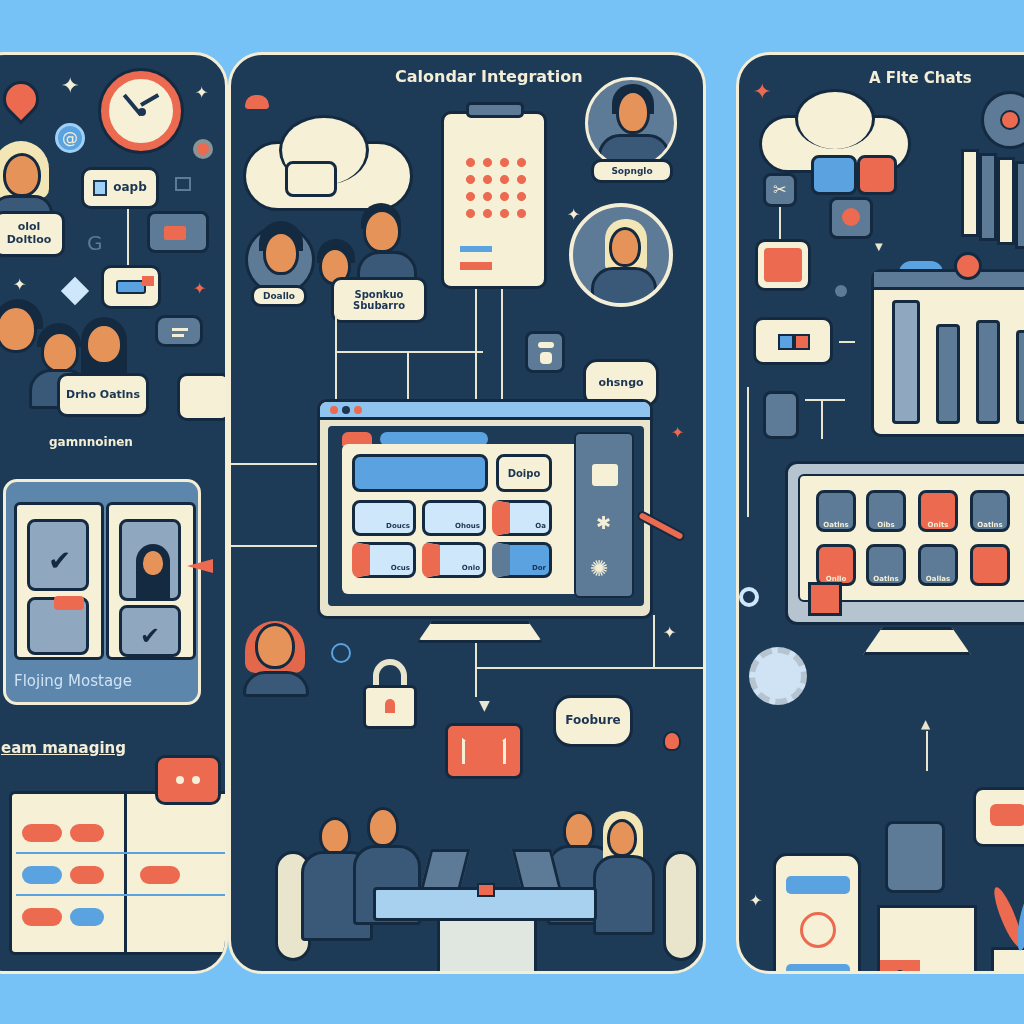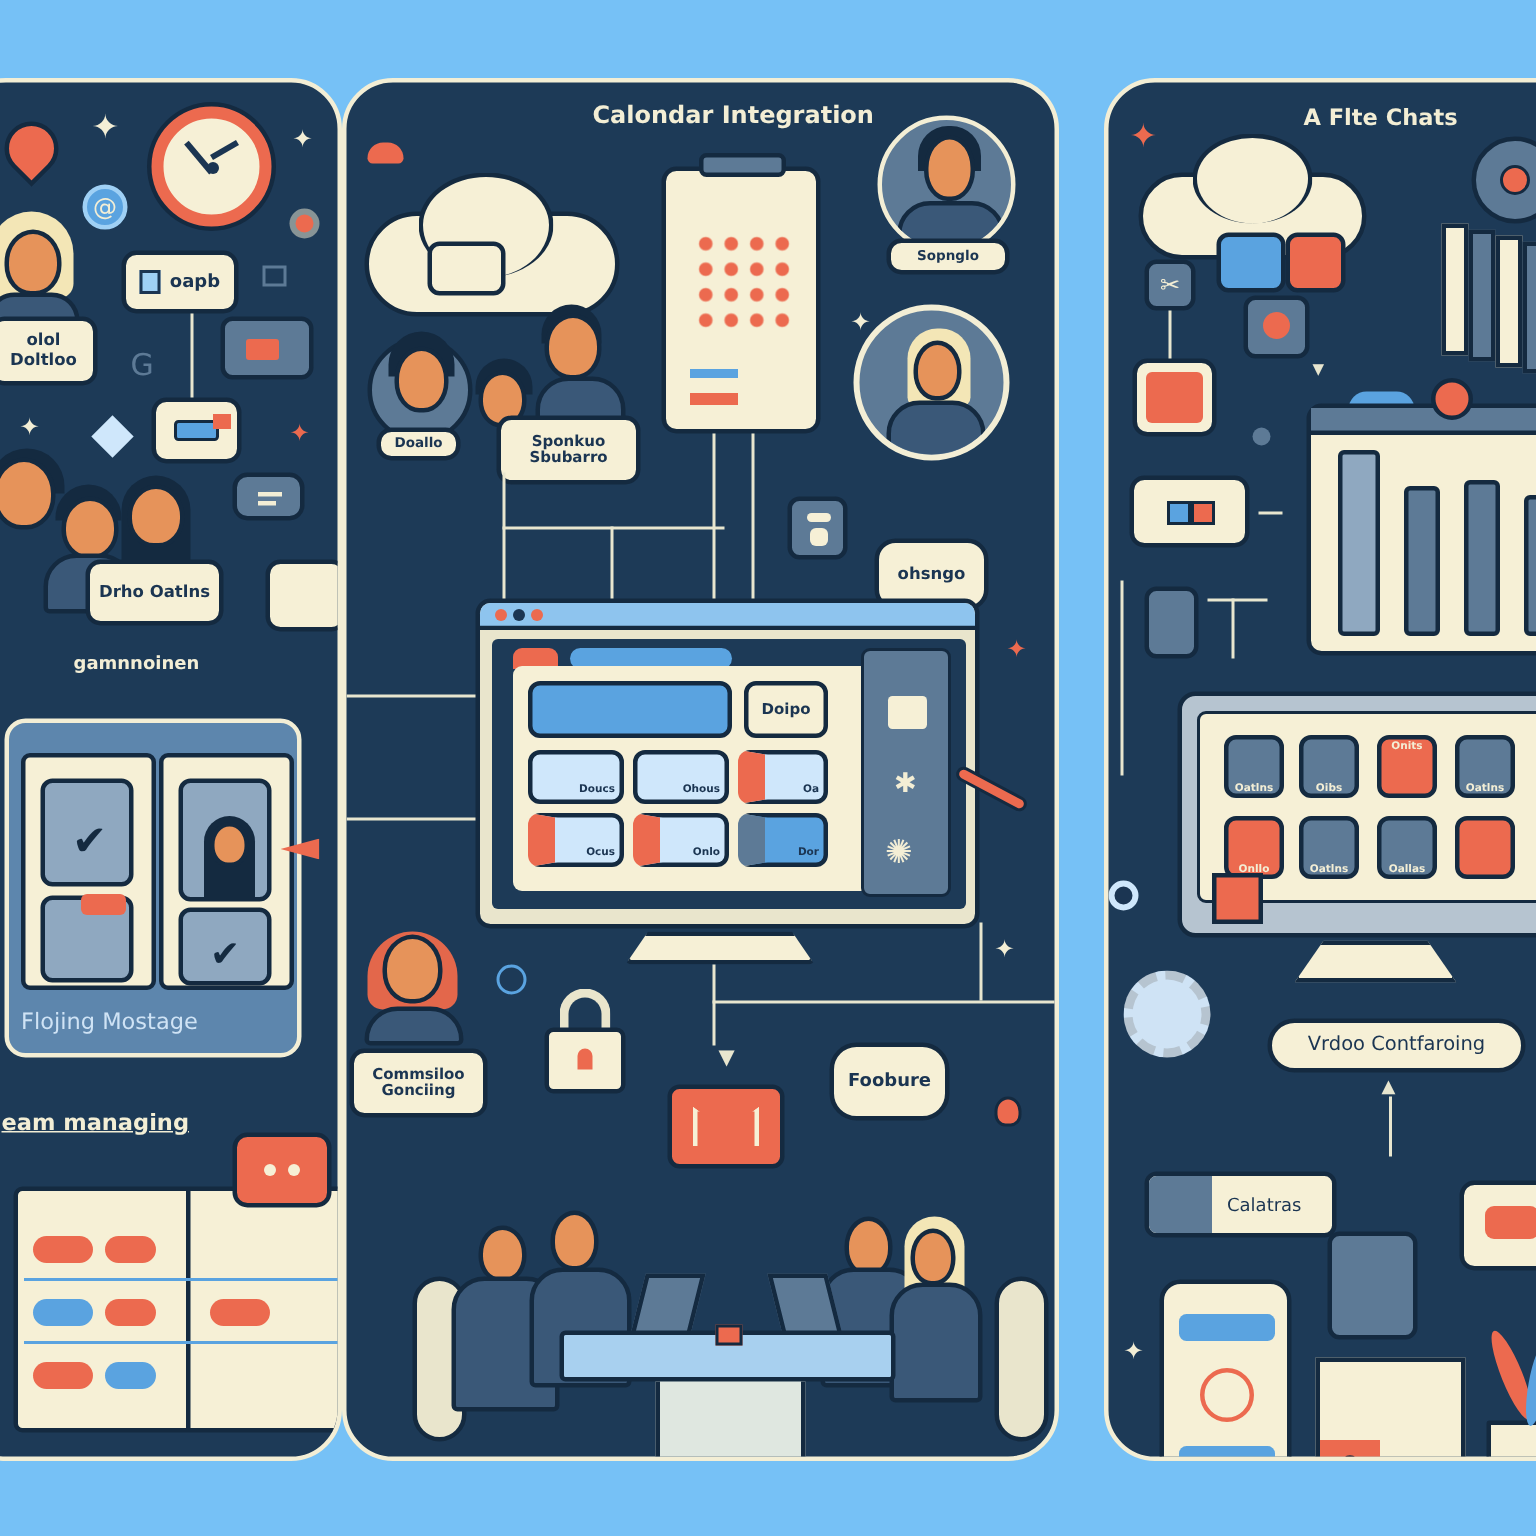--- a/index.html
+++ b/index.html
@@ -250,23 +250,20 @@
   <div class="abs coral" style="left:404px;top:466px;width:52px;height:10px;border-radius:5px;transform:rotate(28deg);border:2px solid #142a40;"></div>
   <div class="abs cream navy-outline" style="left:186px;top:566px;width:126px;height:22px;border-radius:4px;clip-path:polygon(12% 0,88% 0,100% 100%,0 100%);"></div>
   <div class="line" style="left:244px;top:588px;width:2px;height:54px;"></div>
   <div class="line" style="left:244px;top:612px;width:230px;height:2px;"></div>
   <div class="line" style="left:422px;top:560px;width:2px;height:52px;"></div>
   <div class="spark" style="left:432px;top:570px;">✦</div>
 
   <div class="hair" style="left:14px;top:566px;width:60px;height:52px;border-radius:30px 30px 10px 10px;background:#e3674b;"></div>
   <div class="person-head" style="left:24px;top:568px;width:40px;height:46px;"></div>
   <div class="person-body" style="left:12px;top:616px;width:66px;height:26px;"></div>
-  <div class="bubble" style="left:2px;top:644px;width:92px;height:46px;font-size:10px;">
-    <span>Commsiloo Gonciing</span>
-  </div>
   <div class="abs" style="left:100px;top:588px;width:20px;height:20px;border-radius:50%;border:2px solid #5aa3e0;"></div>
 
   <div class="abs" style="left:132px;top:604px;width:54px;height:70px;">
     <div class="abs" style="left:10px;top:0;width:34px;height:36px;border:6px solid #e9e5cc;border-bottom:none;border-radius:17px 17px 0 0;"></div>
     <div class="abs cream navy-outline" style="left:0;top:26px;width:54px;height:44px;border-radius:6px;"></div>
     <div class="abs coral" style="left:22px;top:40px;width:10px;height:14px;border-radius:5px 5px 0 0;"></div>
   </div>
   <div class="abs" style="left:248px;top:642px;color:#e8e6cf;font-size:14px;">▼</div>
 
   <div class="abs coral navy-outline" style="left:214px;top:668px;width:78px;height:56px;border-radius:8px;">
@@ -344,21 +341,21 @@
   <div class="line" style="left:82px;top:344px;width:2px;height:40px;"></div>
 
   <div class="abs" style="left:46px;top:406px;width:260px;height:164px;background:#b6c4d0;border:3px solid #142a40;border-radius:12px;">
     <div class="abs cream" style="left:10px;top:10px;width:246px;height:128px;border-radius:6px;border:2px solid #142a40;">
       <div class="tile slate" style="left:16px;top:14px;width:40px;height:42px;display:flex;align-items:flex-end;justify-content:center;">
           <span class="small-label" style="color:#f3eed5;">Oatlns</span>
         </div>
       <div class="tile slate" style="left:66px;top:14px;width:40px;height:42px;display:flex;align-items:flex-end;justify-content:center;">
           <span class="small-label" style="color:#f3eed5;">Oibs</span>
         </div>
-      <div class="tile coral" style="left:118px;top:14px;width:40px;height:42px;display:flex;justify-content:center;">
+      <div class="tile coral" style="left:118px;top:14px;width:40px;height:42px;display:flex;align-items:flex-end;justify-content:center;">
           <span class="small-label" style="color:#f3eed5;">Onits</span>
         </div>
       <div class="tile slate" style="left:170px;top:14px;width:40px;height:42px;display:flex;align-items:flex-end;justify-content:center;">
           <span class="small-label" style="color:#f3eed5;">Oatlns</span>
         </div>
       <div class="tile coral" style="left:16px;top:68px;width:40px;height:42px;display:flex;align-items:flex-end;justify-content:center;">
           <span class="small-label" style="color:#f3eed5;">Onllo</span>
         </div>
       <div class="tile slate" style="left:66px;top:68px;width:40px;height:42px;display:flex;align-items:flex-end;justify-content:center;">
           <span class="small-label" style="color:#f3eed5;">Oatlns</span>
@@ -367,30 +364,23 @@
           <span class="small-label" style="color:#f3eed5;">Oallas</span>
         </div>
       <div class="tile coral" style="left:170px;top:68px;width:40px;height:42px;"></div>
     </div>
     <div class="abs coral navy-outline" style="left:20px;top:118px;width:34px;height:34px;"></div>
   </div>
   <div class="abs cream navy-outline" style="left:124px;top:572px;width:108px;height:28px;clip-path:polygon(18% 0,82% 0,100% 100%,0 100%);"></div>
   <div class="abs" style="left:0;top:532px;width:20px;height:20px;border-radius:50%;background:#1b3552;border:4px solid #cfe7fb;"></div>
 
   <div class="abs" style="left:10px;top:592px;width:58px;height:58px;border-radius:50%;background:#cfe3f5;border:6px dashed #b6c4d0;"></div>
-  <div class="bubble" style="left:106px;top:624px;width:172px;height:36px;font-size:13px;border-radius:18px;font-weight:normal;">
-    <span>Vrdoo Contfaroing</span>
-  </div>
   <div class="abs" style="left:182px;top:662px;color:#e8e6cf;font-size:12px;">▲</div>
   <div class="line" style="left:187px;top:676px;width:2px;height:40px;"></div>
 
-  <div class="abs cream navy-outline" style="left:24px;top:726px;width:128px;height:44px;border-radius:8px;overflow:hidden;">
-    <div class="abs slate" style="left:0;top:0;width:42px;height:40px;"></div>
-    <span class="abs" style="left:52px;top:12px;font-size:12px;color:#1b3552;">Calatras</span>
-  </div>
   <div class="tile slate" style="left:146px;top:766px;width:60px;height:72px;"></div>
   <div class="bubble" style="left:234px;top:732px;width:60px;height:60px;">
     <div class="abs coral" style="left:14px;top:14px;width:36px;height:22px;border-radius:6px;"></div>
   </div>
 
   <div class="abs cream navy-outline" style="left:34px;top:798px;width:88px;height:152px;border-radius:14px;">
     <div class="abs blue" style="left:10px;top:20px;width:64px;height:18px;border-radius:5px;"></div>
     <div class="abs" style="left:24px;top:56px;width:36px;height:36px;border-radius:50%;border:3px solid #ec6a4f;"></div>
     <div class="abs blue" style="left:10px;top:108px;width:64px;height:18px;border-radius:5px;"></div>
   </div>

